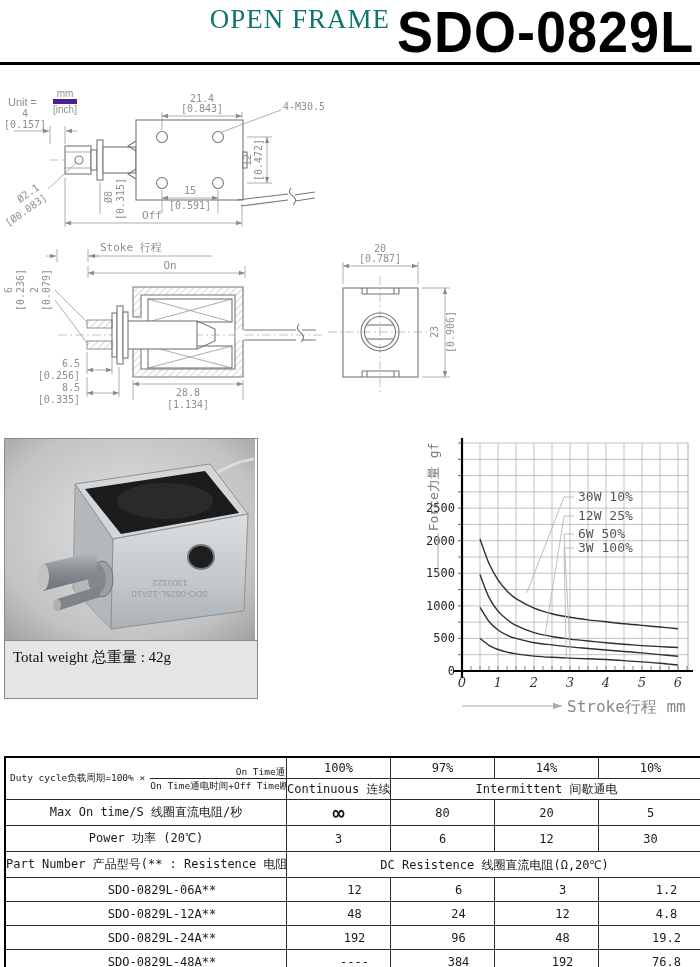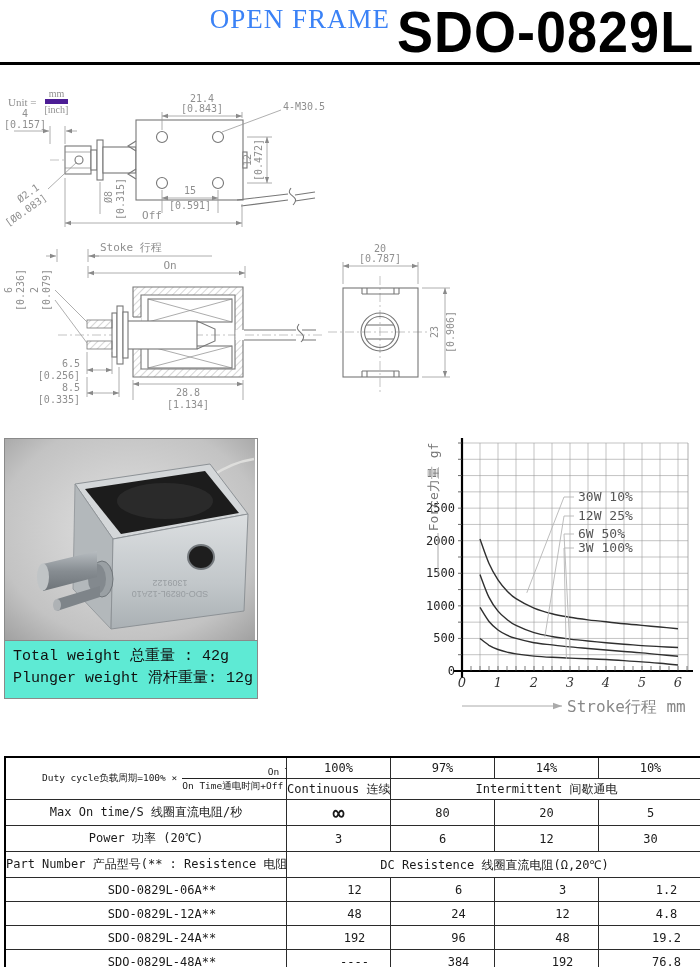--- a/index.html
+++ b/index.html
@@ -1,56 +1,56 @@
 <!DOCTYPE html>
 <html><head>
 <meta charset="utf-8">
 <style>
   html,body{margin:0;padding:0;background:#fff;}
   #page{position:relative;width:700px;height:967px;background:#fff;overflow:hidden;
         font-family:"Liberation Sans",sans-serif;color:#111;}
   
   .title{position:absolute;top:5px;left:140px;width:250px;text-align:right;
-         font-family:"Liberation Serif",serif;font-size:27px;line-height:28px;color:#3b82f6;letter-spacing:1px;}
+         font-family:"Liberation Serif",serif;font-size:27px;line-height:28px;color:#0f766e;letter-spacing:1px;}
   .model{position:absolute;top:0px;left:397px;width:300px;font-family:"Liberation Sans",sans-serif;
          font-weight:700;font-size:54px;letter-spacing:1px;color:#000;transform:scaleY(1.05);transform-origin:top;}
   .rule{position:absolute;top:62px;left:0;width:700px;height:3px;background:#000;}
   
-  .unit{position:absolute;top:88px;left:8px;font-family:Liberation Serif, serif;
-        font-size:11px;color:#8f8f8f;display:flex;align-items:center;gap:8px;justify-content:flex-end;}
+  .unit{position:absolute;top:88px;left:8px;font-family:Liberation Sans, sans-serif;
+        font-size:11px;color:#8f8f8f;display:flex;align-items:center;gap:16px;justify-content:flex-end;}
   .unit .frac{display:inline-block;text-align:center;font-size:10px;line-height:11px;}
   .unit .frac .num{border-bottom:5px solid #4c1d95;padding:0 3px;}
   
   #drawings{position:absolute;top:85px;left:0;}
   .pl{stroke:#777;stroke-width:1.1;fill:none;}
   .pf{stroke:#777;stroke-width:1.1;fill:#fff;}
   .tn{stroke:#888;stroke-width:0.7;fill:none;}
   .dl{stroke:#9a9a9a;stroke-width:0.8;fill:none;}
   .cl{stroke:#aaa;stroke-width:0.7;fill:none;stroke-dasharray:9 3 2 3;}
   .cad{font-family:"DejaVu Sans Mono",monospace;font-size:10px;fill:#8f8f8f;}
   .cadm{text-anchor:middle;}
   .cade{text-anchor:end;}
   
   #photoBox{position:absolute;top:438px;left:4px;width:252px;height:259px;border:1px solid #8a8a8a;background:#fff;}
   #photoBox .caption{position:absolute;left:0;right:0;bottom:0;height:52px;border-top:1px solid #8a8a8a;
-        background:#5eead4;font-family:Liberation Mono, monospace;font-size:15px;color:#111;padding:5px 0 0 8px;line-height:22px;}
+        background:#e5e5e5;font-family:Liberation Serif, serif;font-size:15px;color:#111;padding:5px 0 0 8px;line-height:22px;}
   
   #chart-svg{position:absolute;top:438px;left:420px;}
   
   table{position:absolute;top:756px;left:4px;width:692px;border-collapse:collapse;
         font-family:"DejaVu Sans Mono",monospace;font-size:12px;color:#1a1a1a;table-layout:fixed;}
   td{border:1px solid #2b2b2b;text-align:center;vertical-align:middle;padding:0;overflow:hidden;white-space:nowrap;}
   table{border:2px solid #000;}
   .c1{width:280px;}
   .cv{width:103px;}
   .hrow td{height:20px;}
   .mrow td{height:25px;}
   .prow td{height:23px;padding-left:32px;}
   .dutycell{font-size:9.5px;}
-  .dutyflex{display:flex;align-items:center;justify-content:flex-start;gap:5px;padding-left:4px;margin-left:32px;}
+  .dutyflex{display:flex;align-items:center;justify-content:flex-start;gap:5px;padding-left:4px;}
   .dutyfrac{display:inline-block;text-align:right;line-height:13px;}
   .dutyfrac .num{border-bottom:1px solid #222;padding:0 4px;}
   .inf{font-size:20px;font-weight:bold;line-height:10px;}
   .partlbl{text-align:center;}
 </style>
 </head>
 <body>
 
 <div id="page">
 
@@ -285,21 +285,20 @@
 
       <ellipse cx="97" cy="140" rx="11" ry="18" fill="#9aa0a4" stroke="#70767a" stroke-width="1"></ellipse>
       <ellipse cx="92" cy="140" rx="9" ry="15" fill="#83898e"></ellipse>
       <polygon points="38,125 92,112 92,138 38,152" fill="url(#shaftg)"></polygon>
       <ellipse cx="38" cy="138" rx="6" ry="13.5" fill="#c0c4c6"></ellipse>
       <polygon points="52,160 95,147 95,158 52,172" fill="#7e8489"></polygon>
       <ellipse cx="52" cy="166" rx="4" ry="6" fill="#aeb2b5"></ellipse>
     </svg>
     <div class="caption">
       <div>Total weight 总重量 : 42g</div>
-      <div>Plunger weight 滑杆重量: 12g</div>
     </div>
   </div>
 
   <svg id="chart-svg" width="280" height="295" viewBox="420 438 280 295">
       <line x1="462" y1="654.7142857142857" x2="688" y2="654.7142857142857" stroke="#9a9a9a" stroke-width="0.6"></line>
       <line x1="462" y1="638.4285714285714" x2="688" y2="638.4285714285714" stroke="#9a9a9a" stroke-width="0.6"></line>
       <line x1="462" y1="622.1428571428571" x2="688" y2="622.1428571428571" stroke="#9a9a9a" stroke-width="0.6"></line>
       <line x1="462" y1="605.8571428571429" x2="688" y2="605.8571428571429" stroke="#9a9a9a" stroke-width="0.6"></line>
       <line x1="462" y1="589.5714285714286" x2="688" y2="589.5714285714286" stroke="#9a9a9a" stroke-width="0.6"></line>
       <line x1="462" y1="573.2857142857143" x2="688" y2="573.2857142857143" stroke="#9a9a9a" stroke-width="0.6"></line>

